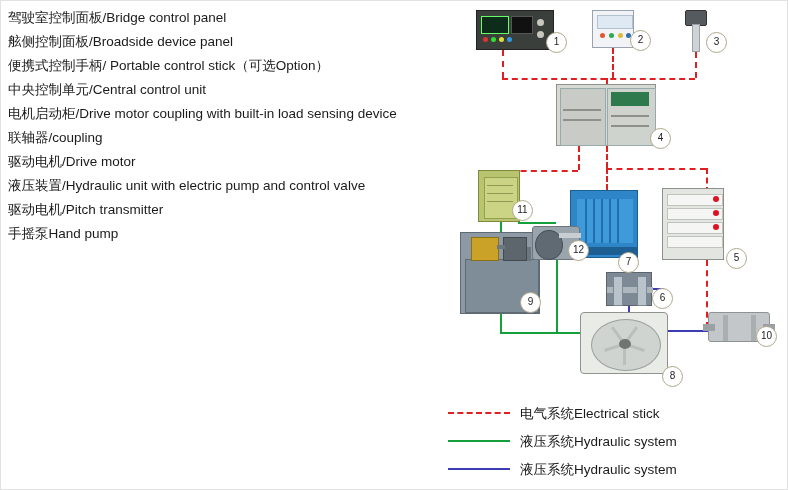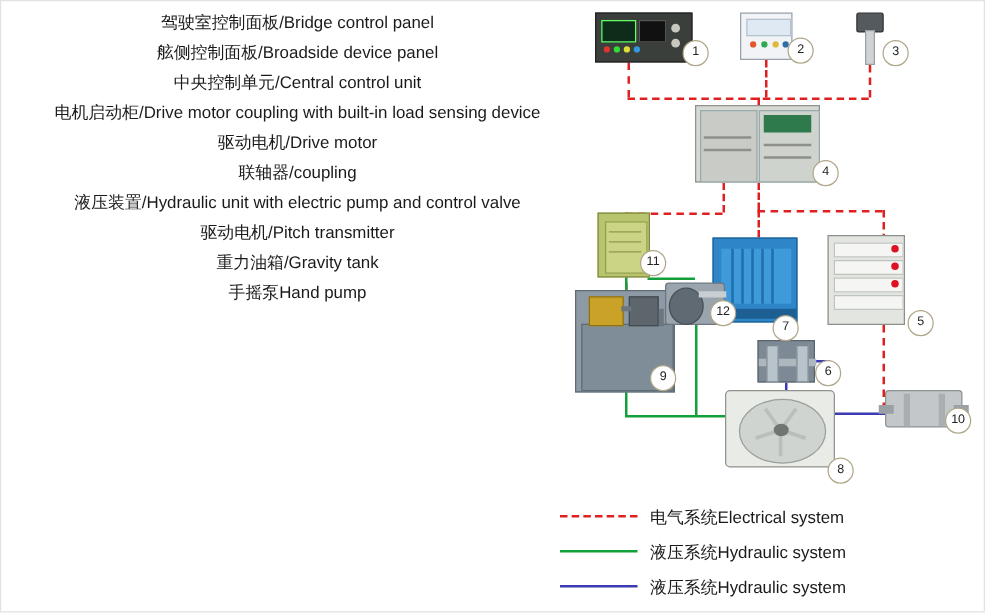--- a/index.html
+++ b/index.html
@@ -36,21 +36,20 @@
     margin-bottom: 8px;
     letter-spacing: 0px;
     white-space: nowrap;
   }
   #legend-list .row {
     font-size: 13.5px;
     color: #1a1a1a;
     height: 24px;
     line-height: 24px;
     white-space: nowrap;
-    text-align: center;
   }
 
   
   #diagram {
     position: absolute;
     left: 440px;
     top: 0px;
     width: 348px;
     height: 400px;
   }
@@ -187,27 +186,27 @@
   }
 </style>
 </head>
 <body>
 
 <div id="page">
 
   <div id="legend-list">
     <div class="row">驾驶室控制面板/Bridge control panel</div>
     <div class="row">舷侧控制面板/Broadside device panel</div>
+    <div class="row">便携式控制手柄/ Portable control stick（可选Option）</div>
     <div class="row">中央控制单元/Central control unit</div>
     <div class="row">电机启动柜/Drive motor coupling with built-in load sensing device</div>
+    <div class="row">联轴器/coupling</div>
     <div class="row">驱动电机/Drive motor</div>
-    <div class="row">联轴器/coupling</div>
     <div class="row">液压装置/Hydraulic unit with electric pump and control valve</div>
     <div class="row">驱动电机/Pitch transmitter</div>
-    <div class="row">重力油箱/Gravity tank</div>
     <div class="row">手摇泵Hand pump</div>
   </div>
 
   <div id="diagram">
 
     <div class="wire elec-v" style="left:62px; top:50px; height:28px;"></div>
 
     <div class="wire elec-h" style="left:62px; top:78px; width:193px;"></div>
 
     <div class="wire elec-v" style="left:172px; top:48px; height:30px;"></div>
@@ -347,21 +346,21 @@
     <div class="dev" id="dev-12">
       <div class="disc"></div>
       <div class="lever"></div>
     </div>
     <div class="callout" style="left:128px; top:240px;">12</div>
 
   </div>
 
   <div id="key">
     <div class="krow">
-      <span class="swatch s-elec"></span><span>电气系统Electrical system</span>
+      <span class="swatch s-elec"></span><span>电气系统Electrical stick</span>
     </div>
     <div class="krow">
       <span class="swatch s-hyd"></span><span>液压系统Hydraulic system</span>
     </div>
     <div class="krow">
       <span class="swatch s-mech"></span><span>液压系统Hydraulic system</span>
     </div>
   </div>
 
   <div id="frame"></div>

